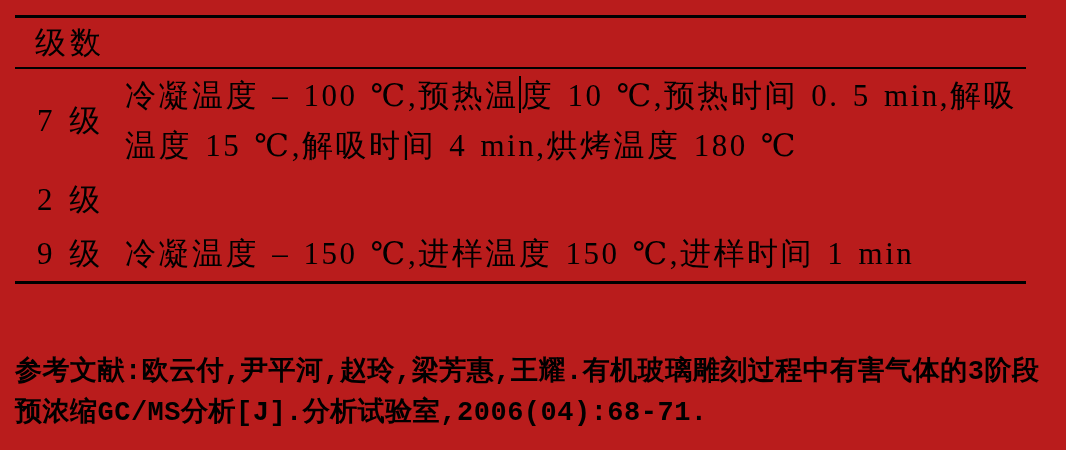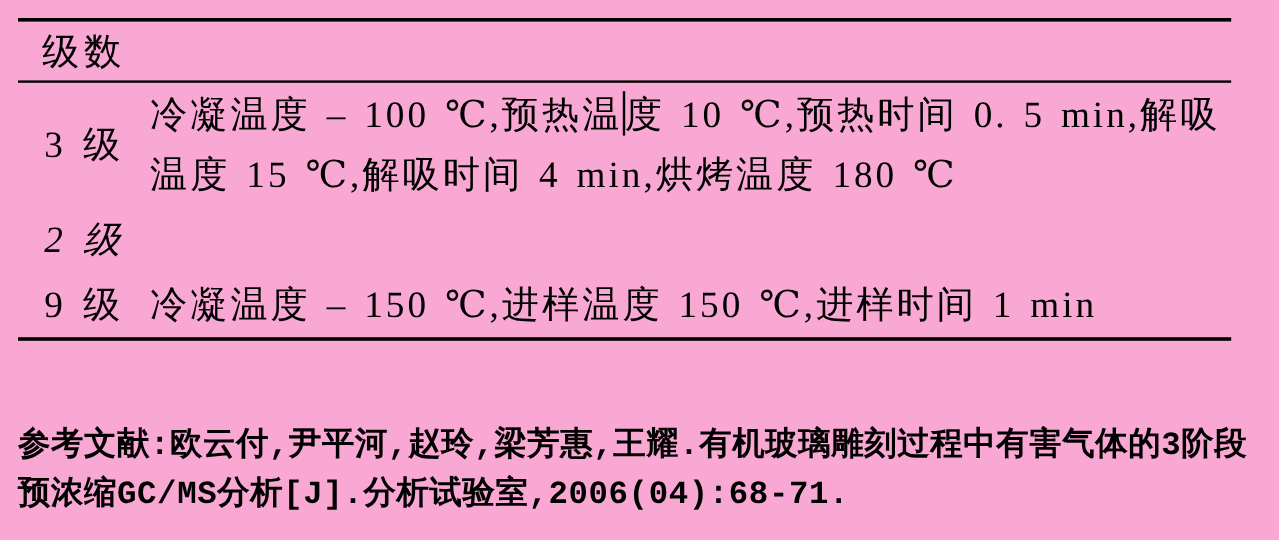--- a/index.html
+++ b/index.html
@@ -1,20 +1,20 @@
 <!DOCTYPE html>
 <html><head>
 <meta charset="utf-8">
 <style>
   html, body { margin: 0; padding: 0; }
   .page {
     position: relative;
     width: 1066px;
     height: 450px;
-    background: #f9a8d4;
+    background: #b91c1c;
     color: #000000;
     font-family: "Liberation Serif", "DejaVu Serif", serif;
     overflow: hidden;
   }
   .ctable {
     position: absolute;
     left: 15px;
     top: 15px;
     width: 1011px;
   }
@@ -30,21 +30,21 @@
   }
   .th-level { width: 110px; text-align: center; }
   .th-params { flex: 1; text-align: center; }
   .tbody {
     font-size: 31px;
     letter-spacing: 2.5px;
     word-spacing: 3px;
   }
   .trow { display: flex; }
   .trow.r1 { padding: 2px 0 4px 0; }
-  .trow.r2 { padding: 4px 0 4px 0; font-style: italic; }
+  .trow.r2 { padding: 4px 0 4px 0; }
   .trow.r3 { padding: 4px 0 2px 0; }
   .td-level {
     width: 110px;
     display: flex;
     align-items: center;
     justify-content: center;
     letter-spacing: 3px;
     flex: none;
   }
   .td-params {
@@ -82,21 +82,21 @@
 
     <div class="thead">
       <div class="th-level">级数</div>
     </div>
 
     <div class="rule thin"></div>
 
     <div class="tbody">
 
       <div class="trow r1">
-        <div class="td-level">3 级</div>
+        <div class="td-level">7 级</div>
         <div class="td-params"><span>冷凝温度 – 100 ℃,预热温</span><span class="caret"></span><span>度 10 ℃,预热时间 0. 5 min,解吸温度 15 ℃,解吸时间 4 min,烘烤温度 180 ℃</span></div>
       </div>
 
       <div class="trow r2">
         <div class="td-level">2 级</div>
       </div>
 
       <div class="trow r3">
         <div class="td-level">9 级</div>
         <div class="td-params">冷凝温度 – 150 ℃,进样温度 150 ℃,进样时间 1 min</div>

